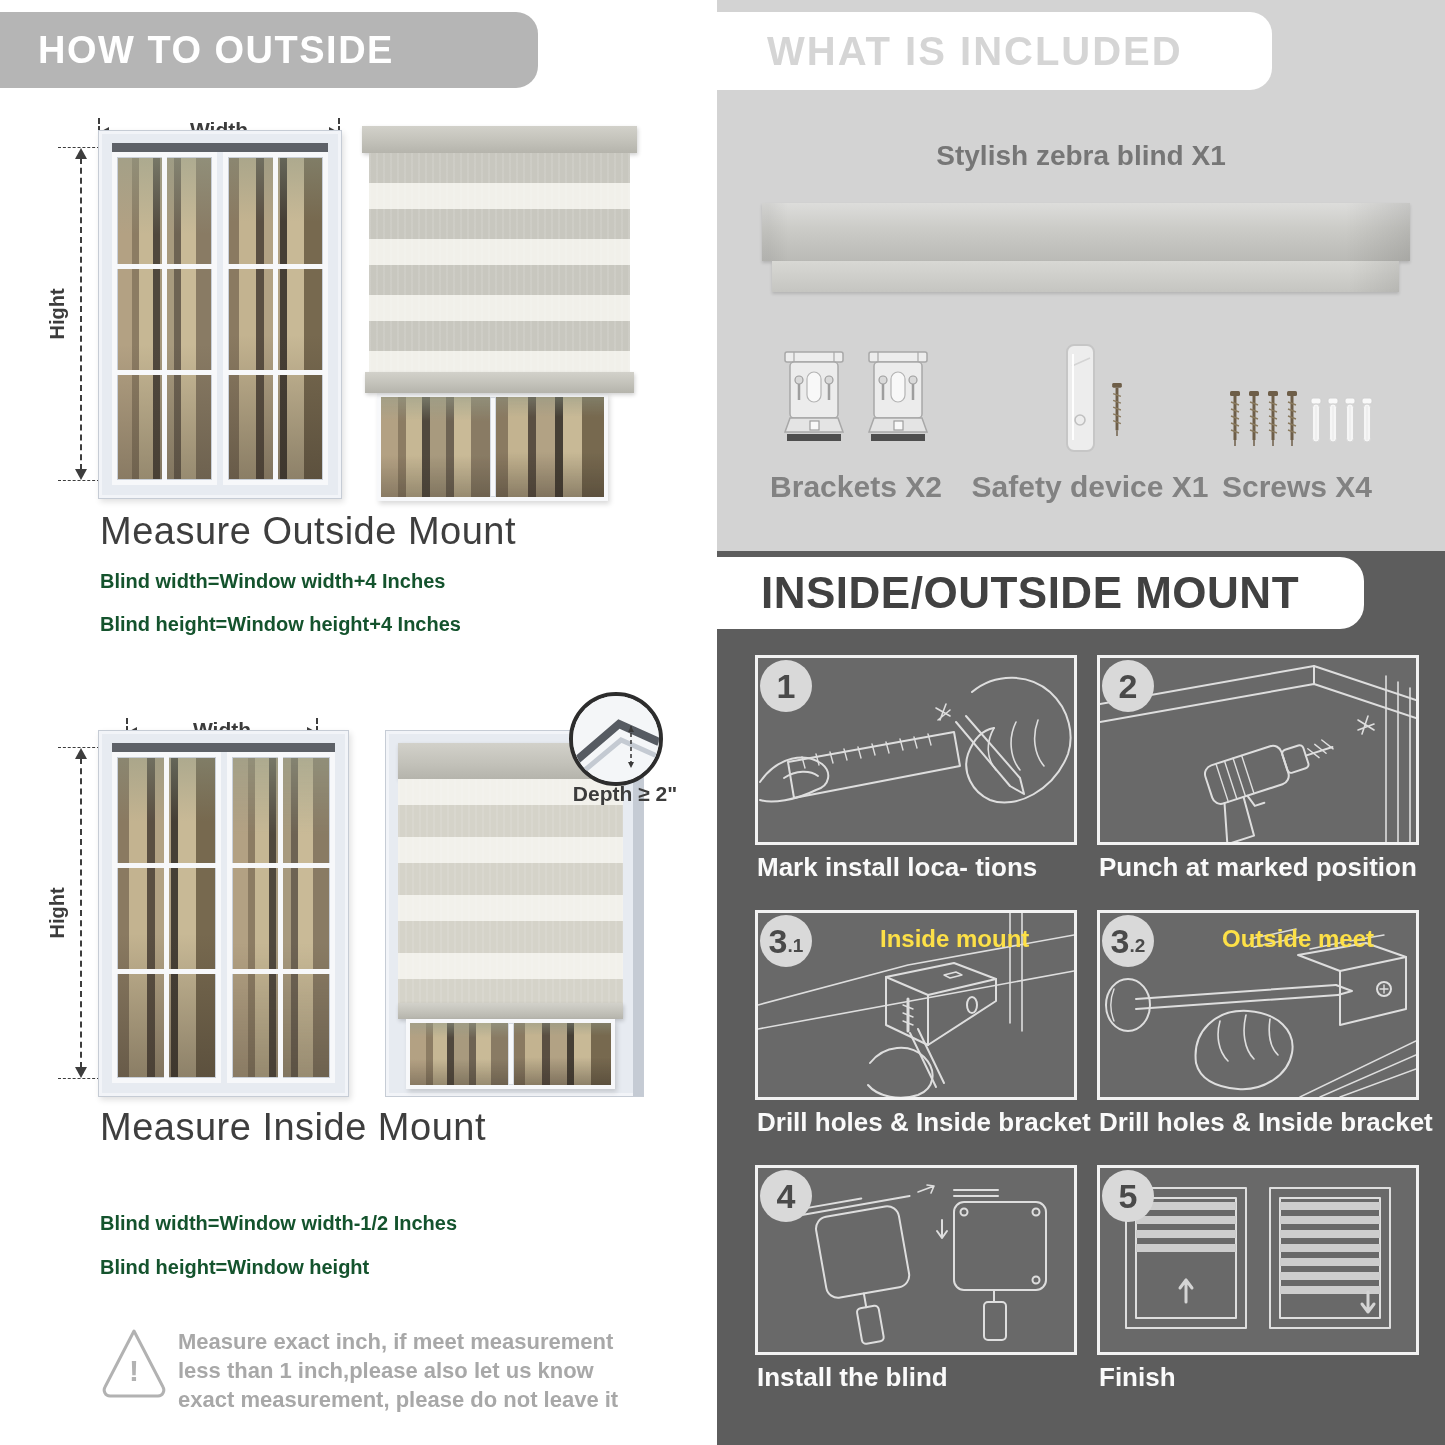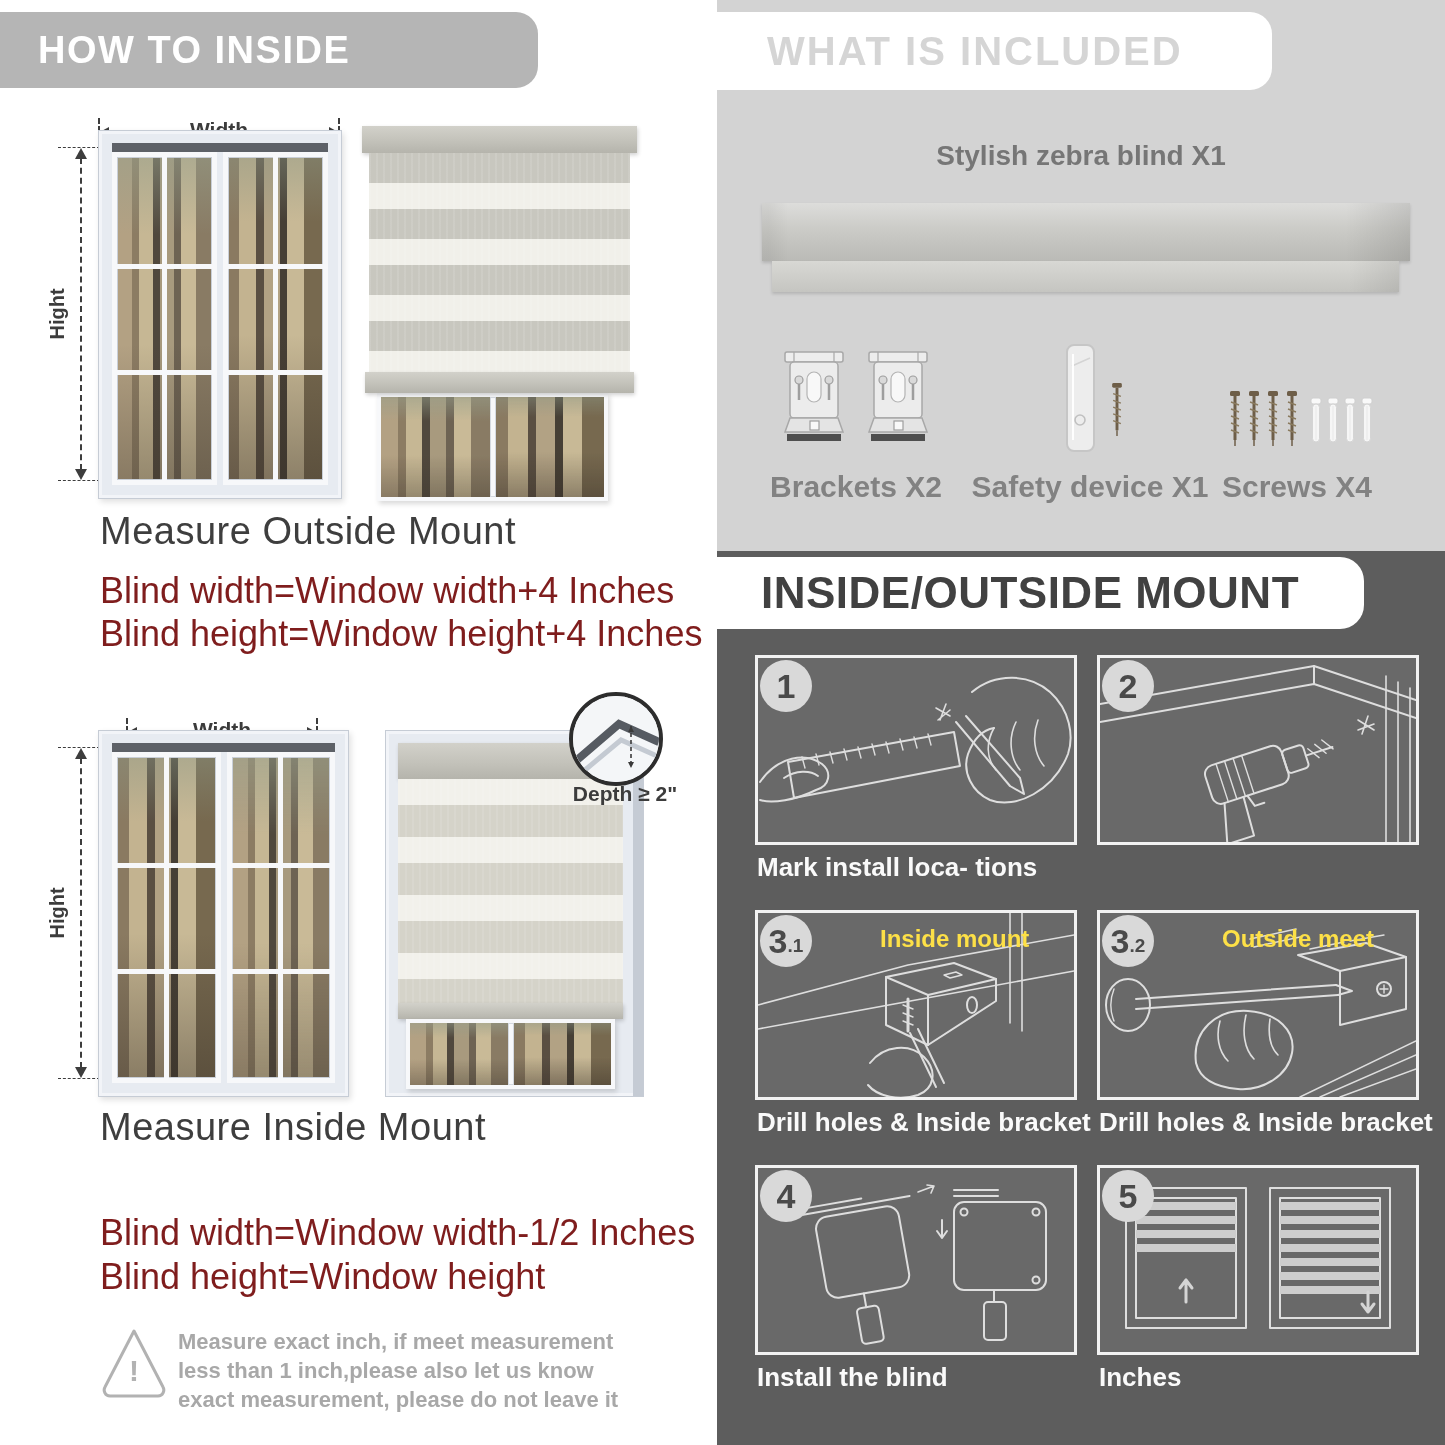--- a/index.html
+++ b/index.html
@@ -11,21 +11,21 @@
   .badge{position:absolute;border-radius:0 22px 22px 0;font-weight:bold;display:flex;align-items:center;}
   #howto-badge{left:0;top:12px;width:500px;height:76px;background:#b5b5b5;color:#ffffff;
                font-size:38px;letter-spacing:1.5px;padding-left:38px;}
   #included-badge{left:717px;top:12px;width:505px;height:78px;background:#ffffff;color:#d5d5d5;
                   font-size:40px;letter-spacing:2px;padding-left:50px;}
   #mount-badge{left:717px;top:557px;width:603px;height:72px;background:#ffffff;color:#414141;
                font-size:44px;letter-spacing:0.5px;padding-left:44px;border-radius:0 24px 24px 0;z-index:3;}
 
   
   .sec-heading{position:absolute;left:100px;color:#3e3e3e;font-weight:normal;font-size:38px;letter-spacing:0.5px;}
-  .formula{position:absolute;left:100px;color:#7f1d1d;font-weight:normal;font-size:36px;white-space:nowrap;}
+  .formula{position:absolute;left:100px;color:#14532d;font-weight:bold;font-size:20px;white-space:nowrap;}
 
   
   .warrow{position:absolute;height:18px;margin-top:20px;}
   .warrow .line{position:absolute;left:10px;right:10px;top:8px;border-top:2px dashed #3d3d3d;}
   .warrow .ah-l{position:absolute;left:0;top:3px;width:0;height:0;border-top:6px solid transparent;border-bottom:6px solid transparent;border-right:11px solid #3d3d3d;}
   .warrow .ah-r{position:absolute;right:0;top:3px;width:0;height:0;border-top:6px solid transparent;border-bottom:6px solid transparent;border-left:11px solid #3d3d3d;}
   .warrow .tick-l{position:absolute;left:0;top:-6px;height:30px;border-left:2px dashed #3d3d3d;}
   .warrow .tick-r{position:absolute;right:0;top:-6px;height:30px;border-left:2px dashed #3d3d3d;}
   .warrow .wlabel{position:absolute;left:50%;transform:translateX(-50%);top:-6px;background:#ffffff;
                   padding:0 10px;font-size:21px;font-weight:bold;color:#3c3c3c;}
@@ -105,21 +105,21 @@
 </style>
 </head>
 <body>
 
 <div id="stage">
 
   <div class="abs" id="included-section"></div>
   <div class="abs" id="mount-section"></div>
 
   <div class="badge" id="howto-badge">
-    <span>HOW TO INSIDE</span>
+    <span>HOW TO OUTSIDE</span>
   </div>
 
   <div class="warrow" style="left:98px;top:104px;width:242px;">
     <div class="tick-l"></div>
       <div class="tick-r"></div>
       <div class="line"></div>
     <div class="ah-l"></div>
       <div class="ah-r"></div>
     <div class="wlabel">Width</div>
   </div>
@@ -358,20 +358,21 @@
         <path d="M210,116 h28"></path>
         <path d="M214,110 l8,12 M222,108 l8,12 M230,106 l8,12" stroke-width="1.4"></path>
       </g>
       <path d="M258,62 l16,10 M268,58 l-6,18 M258,72 l16,-6" stroke-width="1.6"></path>
     </svg>
     <div class="num-badge">
       <span class="n">2</span>
         <span class="ns"></span>
     </div>
   </div>
+  <div class="caption" style="left:1099px;top:852px;">Punch at  marked position</div>
 
   <div class="panel" style="left:755px;top:910px;">
     <svg class="art lineart" viewBox="0 0 316 184">
       <path d="M0,92 L150,52 M150,52 L316,22 M0,116 L316,58" stroke-width="1.6"></path>
       <path d="M252,0 L252,110 M264,0 L264,118" stroke-width="1.6"></path>
       <path d="M128,64 L196,50 L238,66 L170,82 Z"></path>
       <path d="M128,64 L128,112 L170,132 L170,82"></path>
       <path d="M238,66 L238,88 L170,132"></path>
       <ellipse cx="214" cy="92" rx="5" ry="8"></ellipse>
       <path d="M186,62 l12,-3 l6,3 l-12,3 z" stroke-width="1.4"></path>
@@ -459,15 +460,15 @@
           <rect x="180" y="104" width="100" height="8"></rect>
         <rect x="180" y="118" width="100" height="8"></rect>
       </g>
       <path d="M268,124 v20 m0,0 l-6,-8 m6,8 l6,-8" stroke="#d5d5d5" stroke-width="3"></path>
     </svg>
     <div class="num-badge">
       <span class="n">5</span>
         <span class="ns"></span>
     </div>
   </div>
-  <div class="caption" style="left:1099px;top:1362px;">Inches</div>
+  <div class="caption" style="left:1099px;top:1362px;">Finish</div>
 
 </div>
 
 </body></html>

